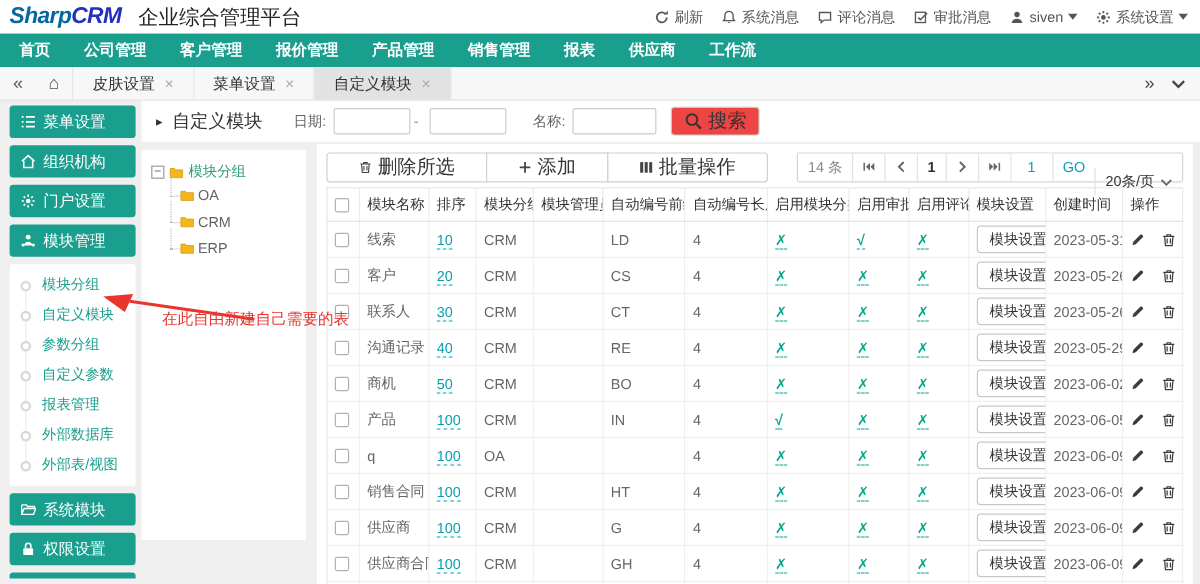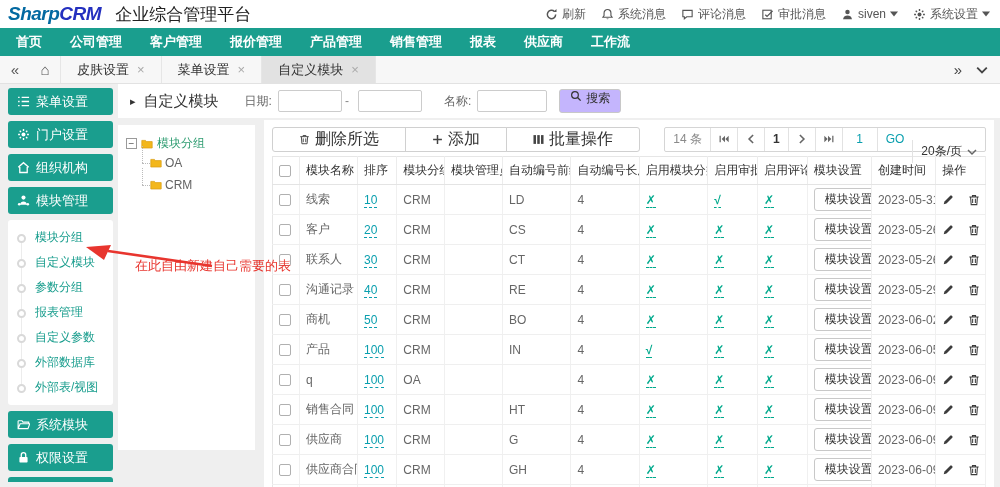--- a/index.html
+++ b/index.html
@@ -42,21 +42,21 @@
   .sb-more { height:5px; background:#1a9e8e; border-radius:3px 3px 0 0; }
 
   
   .page-head { position:absolute; top:84px; left:118px; right:0; height:34px; background:#fff; display:flex; align-items:center; }
   .ph-caret { margin-left:12px; color:#333; font-size:11px; }
   .ph-title { margin-left:8px; font-size:15px; color:#333; }
   .ph-label { margin-left:26px; color:#666; }
   .ph-label.name { margin-left:22px; }
   .ph-input { width:64px; height:22px; border:1px solid #ccc; border-radius:2px; margin-left:6px; padding:0 4px; font-size:12px; color:#333; background:#fff; }
   .ph-sep { margin:0 3px; color:#888; }
-  .search-btn { margin-left:12px; display:inline-flex; align-items:flex-start; gap:4px; height:24px; padding:0 10px; border:1px solid #c8c8c8; border-radius:3px; background:#c4b5fd; font-size:12px; color:#333; cursor:pointer; }
+  .search-btn { margin-left:12px; display:inline-flex; align-items:center; gap:4px; height:24px; padding:0 10px; border:1px solid #c8c8c8; border-radius:3px; background:#ef4444; font-size:16px; color:#333; cursor:pointer; }
 
   
   .tree-panel { position:absolute; top:125px; left:118px; width:137px; height:325px; background:#fff; padding:10px 8px; }
   .tree-root { display:flex; align-items:center; gap:4px; }
   .minus-box { width:11px; height:11px; border:1px solid #9a9a9a; background:#fff; font-size:10px; line-height:9px; text-align:center; color:#555; cursor:pointer; }
   .tree-root .lbl { color:#2f9d72; font-size:12px; }
   .tree-children { margin-left:5px; }
   .tree-child { position:relative; padding:4px 0 4px 34px; font-size:12px; color:#636363; cursor:pointer; display:flex; align-items:center; gap:4px; }
   .tree-child::before { content:''; position:absolute; left:11px; top:-6px; bottom:50%; width:1px; border-left:1px dotted #bbb; }
   .tree-child::after { content:''; position:absolute; left:11px; top:50%; width:8px; border-top:1px dotted #bbb; }
@@ -219,51 +219,51 @@
         <span class="icn">
           <svg viewBox="0 0 14 14">
             <path d="M1.2 2.6h1.6M1.2 7h1.6M1.2 11.4h1.6M5 2.6h8M5 7h8M5 11.4h8" stroke="currentColor" stroke-width="1.5"></path>
           </svg>
         </span>
         <span>菜单设置</span>
       </div>
       <div class="sb-btn">
         <span class="icn">
           <svg viewBox="0 0 14 14">
-            <circle cx="7" cy="7" r="2.1" fill="currentColor"></circle>
-            <path d="M7 1.2v2M7 10.8v2M1.2 7h2M10.8 7h2M2.9 2.9l1.4 1.4M9.7 9.7l1.4 1.4M11.1 2.9L9.7 4.3M4.3 9.7l-1.4 1.4" stroke="currentColor" stroke-width="1.5"></path>
-          </svg>
-        </span>
-        <span>门户设置</span>
+            <path d="M1.4 6.8L7 1.8l5.6 5M3 6.4v6h8v-6" fill="none" stroke="currentColor" stroke-width="1.4"></path>
+          </svg>
+        </span>
+        <span>组织机构</span>
       </div>
       <div class="sb-btn">
         <span class="icn">
           <svg viewBox="0 0 14 14">
-            <path d="M1.4 6.8L7 1.8l5.6 5M3 6.4v6h8v-6" fill="none" stroke="currentColor" stroke-width="1.4"></path>
-          </svg>
-        </span>
-        <span>组织机构</span>
+            <circle cx="7" cy="7" r="2.1" fill="currentColor"></circle>
+            <path d="M7 1.2v2M7 10.8v2M1.2 7h2M10.8 7h2M2.9 2.9l1.4 1.4M9.7 9.7l1.4 1.4M11.1 2.9L9.7 4.3M4.3 9.7l-1.4 1.4" stroke="currentColor" stroke-width="1.5"></path>
+          </svg>
+        </span>
+        <span>门户设置</span>
       </div>
       <div class="sb-btn">
         <span class="icn">
           <svg viewBox="0 0 14 14">
             <circle cx="7" cy="3.9" r="2.2" fill="currentColor"></circle>
             <path d="M3.2 11.5c.4-2.5 1.9-3.5 3.8-3.5s3.4 1 3.8 3.5z" fill="currentColor"></path>
             <circle cx="2.4" cy="11" r="1.4" fill="currentColor"></circle>
             <circle cx="11.6" cy="11" r="1.4" fill="currentColor"></circle>
           </svg>
         </span>
         <span>模块管理</span>
       </div>
       <div class="subpanel">
         <div class="subitem">模块分组</div>
         <div class="subitem">自定义模块</div>
         <div class="subitem">参数分组</div>
+        <div class="subitem">自定义参数</div>
         <div class="subitem">报表管理</div>
-        <div class="subitem">自定义参数</div>
         <div class="subitem">外部数据库</div>
         <div class="subitem">外部表/视图</div>
       </div>
       <div class="sb-btn">
         <span class="icn">
           <svg viewBox="0 0 14 14">
             <path d="M1.2 3h4.2l1 1.4h6.2v1.8M1.2 3v8.4h10.6l2-5.2H3.4l-2.2 5.2" fill="none" stroke="currentColor" stroke-width="1.2"></path>
           </svg>
         </span>
         <span>系统模块</span>
@@ -319,20 +319,28 @@
           </span>
           <span>OA</span>
         </div>
         <div class="tree-child">
           <span class="icn folder-icn">
             <svg viewBox="0 0 15 12">
               <path d="M1 1.5h4.6l1 1.5h7.4V11H1z" fill="#f3b71c" stroke="#d99e14" stroke-width="0.9"></path>
             </svg>
           </span>
           <span>CRM</span>
+        </div>
+        <div class="tree-child">
+          <span class="icn folder-icn">
+            <svg viewBox="0 0 15 12">
+              <path d="M1 1.5h4.6l1 1.5h7.4V11H1z" fill="#f3b71c" stroke="#d99e14" stroke-width="0.9"></path>
+            </svg>
+          </span>
+          <span>ERP</span>
         </div>
       </div>
   </div>
 
   <div class="annotation">
     <svg width="132" height="28" viewBox="0 0 132 28">
       <path d="M128 23 L24 8" stroke="#e8352e" stroke-width="2.6" fill="none"></path>
       <polygon points="2,4 27,2 20,17" fill="#e8352e"></polygon>
     </svg>
     <div class="txt">在此自由新建自己需要的表</div>

